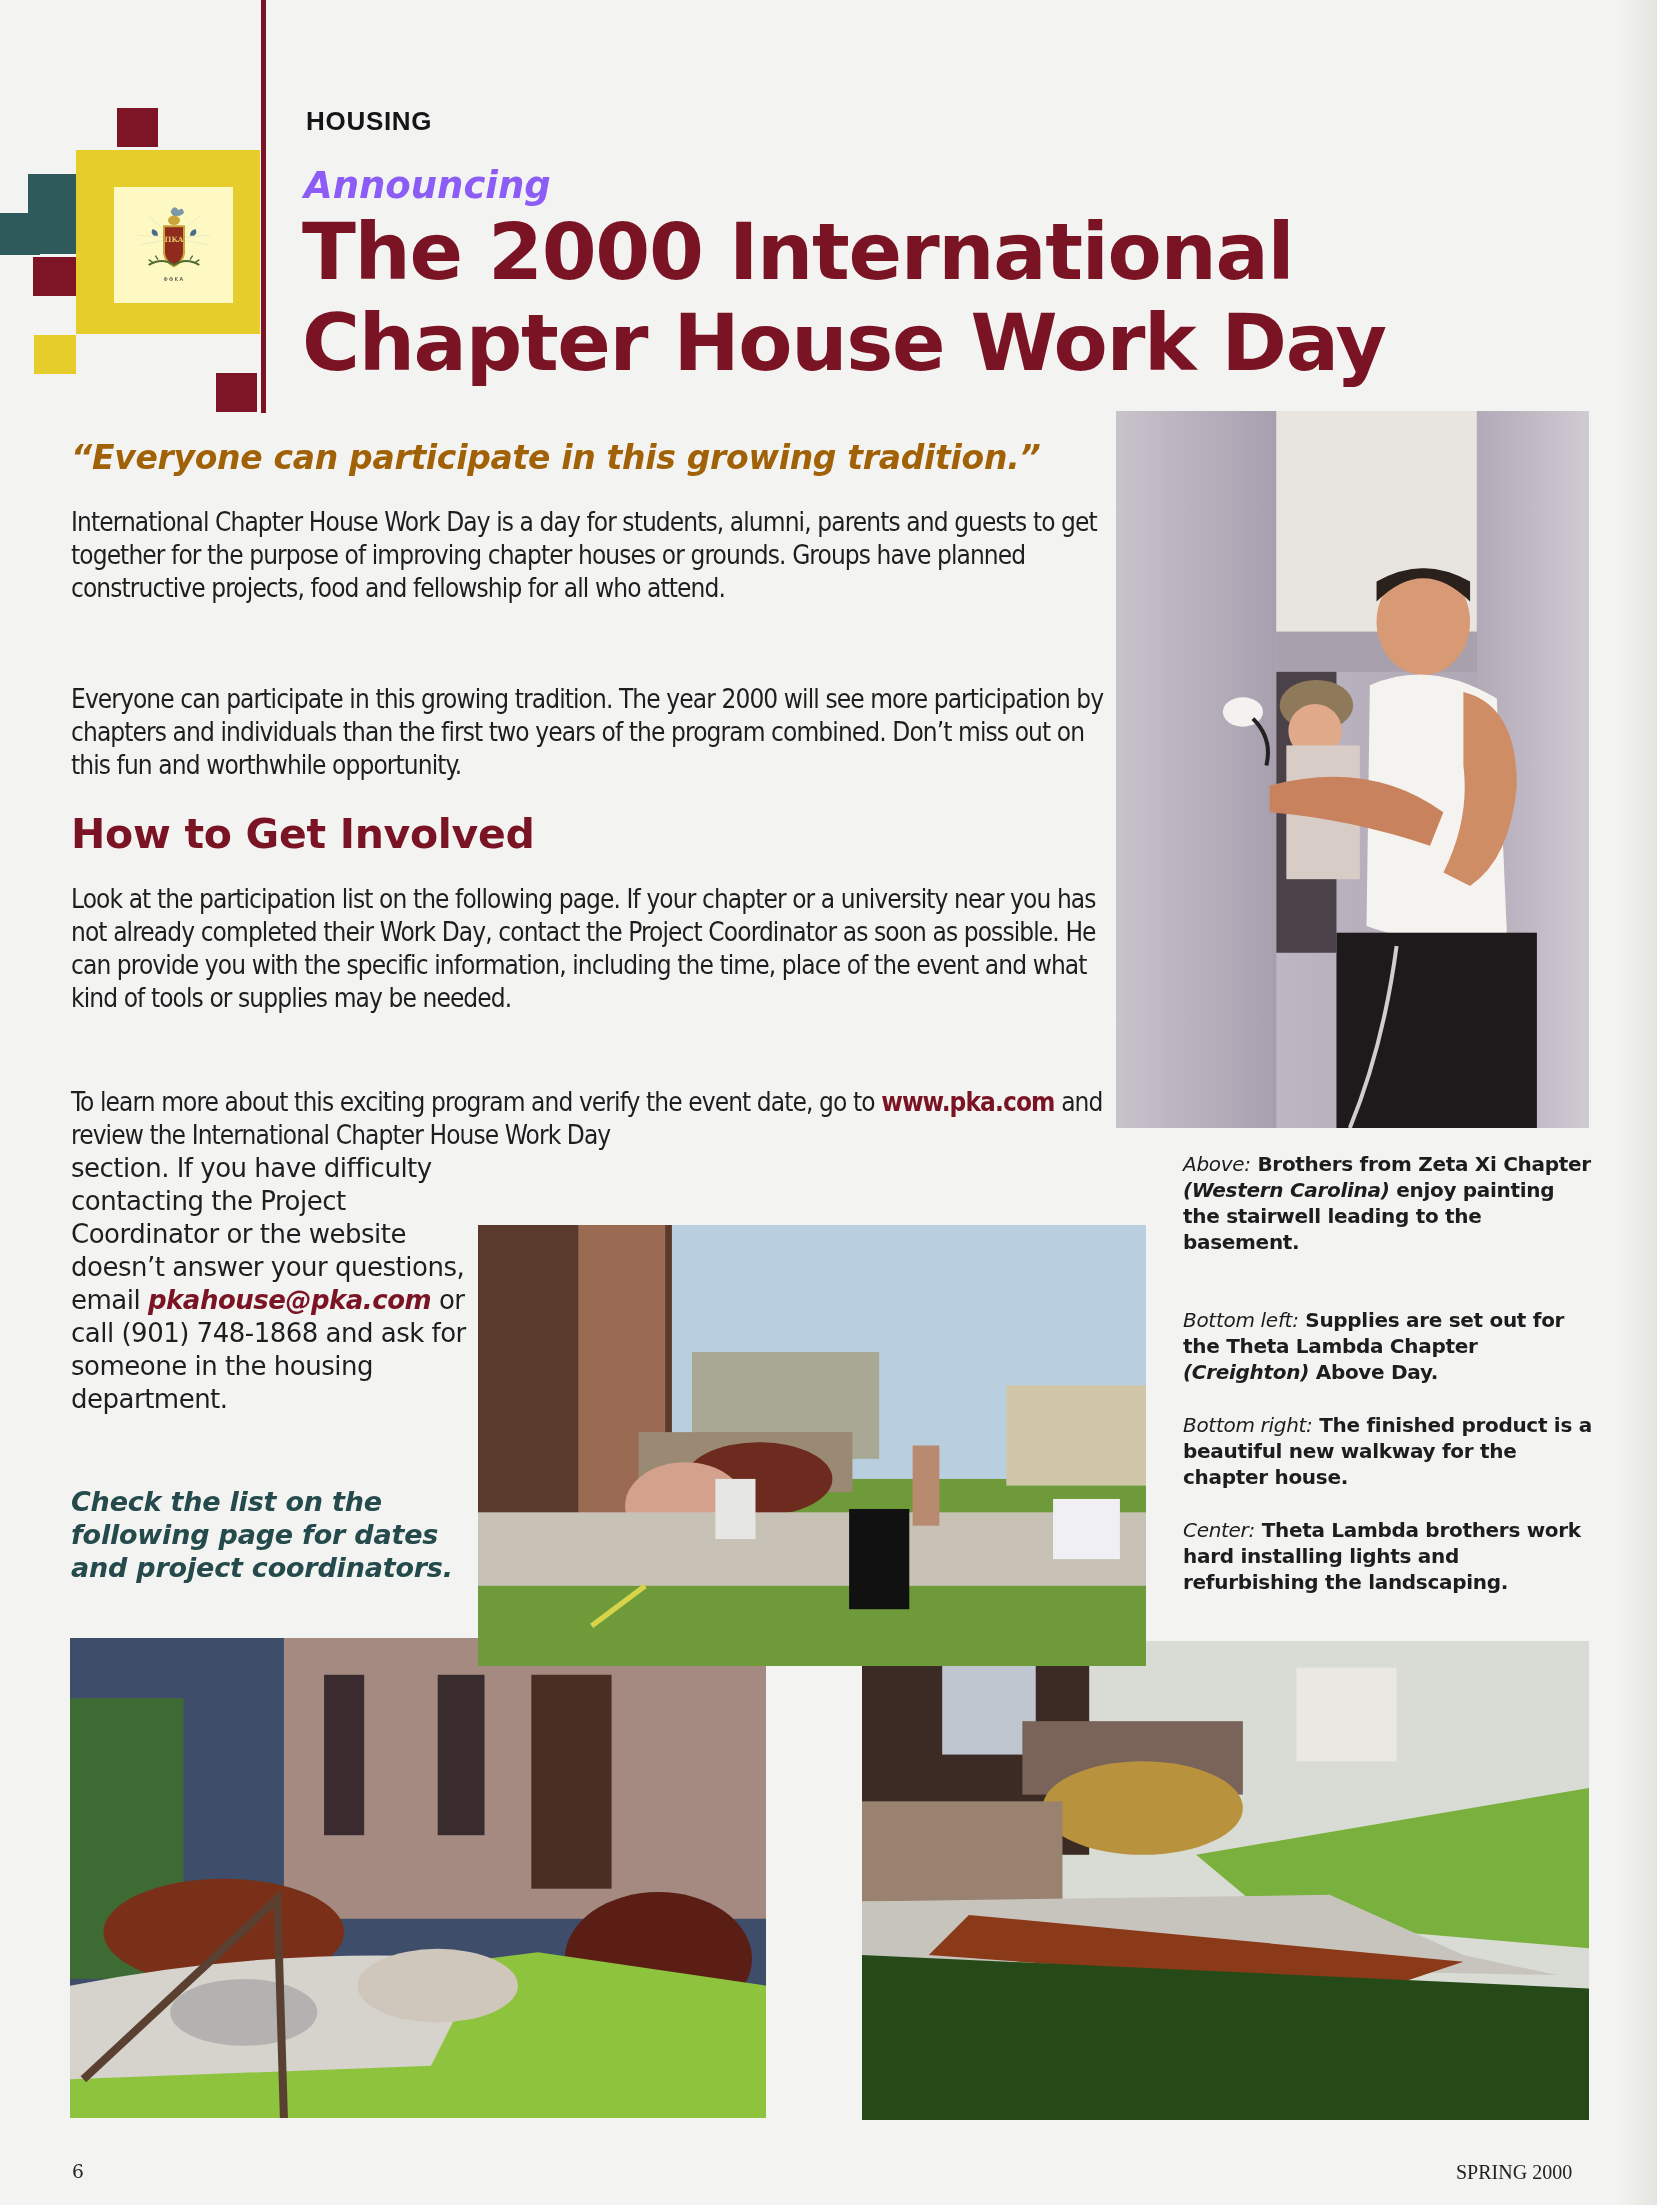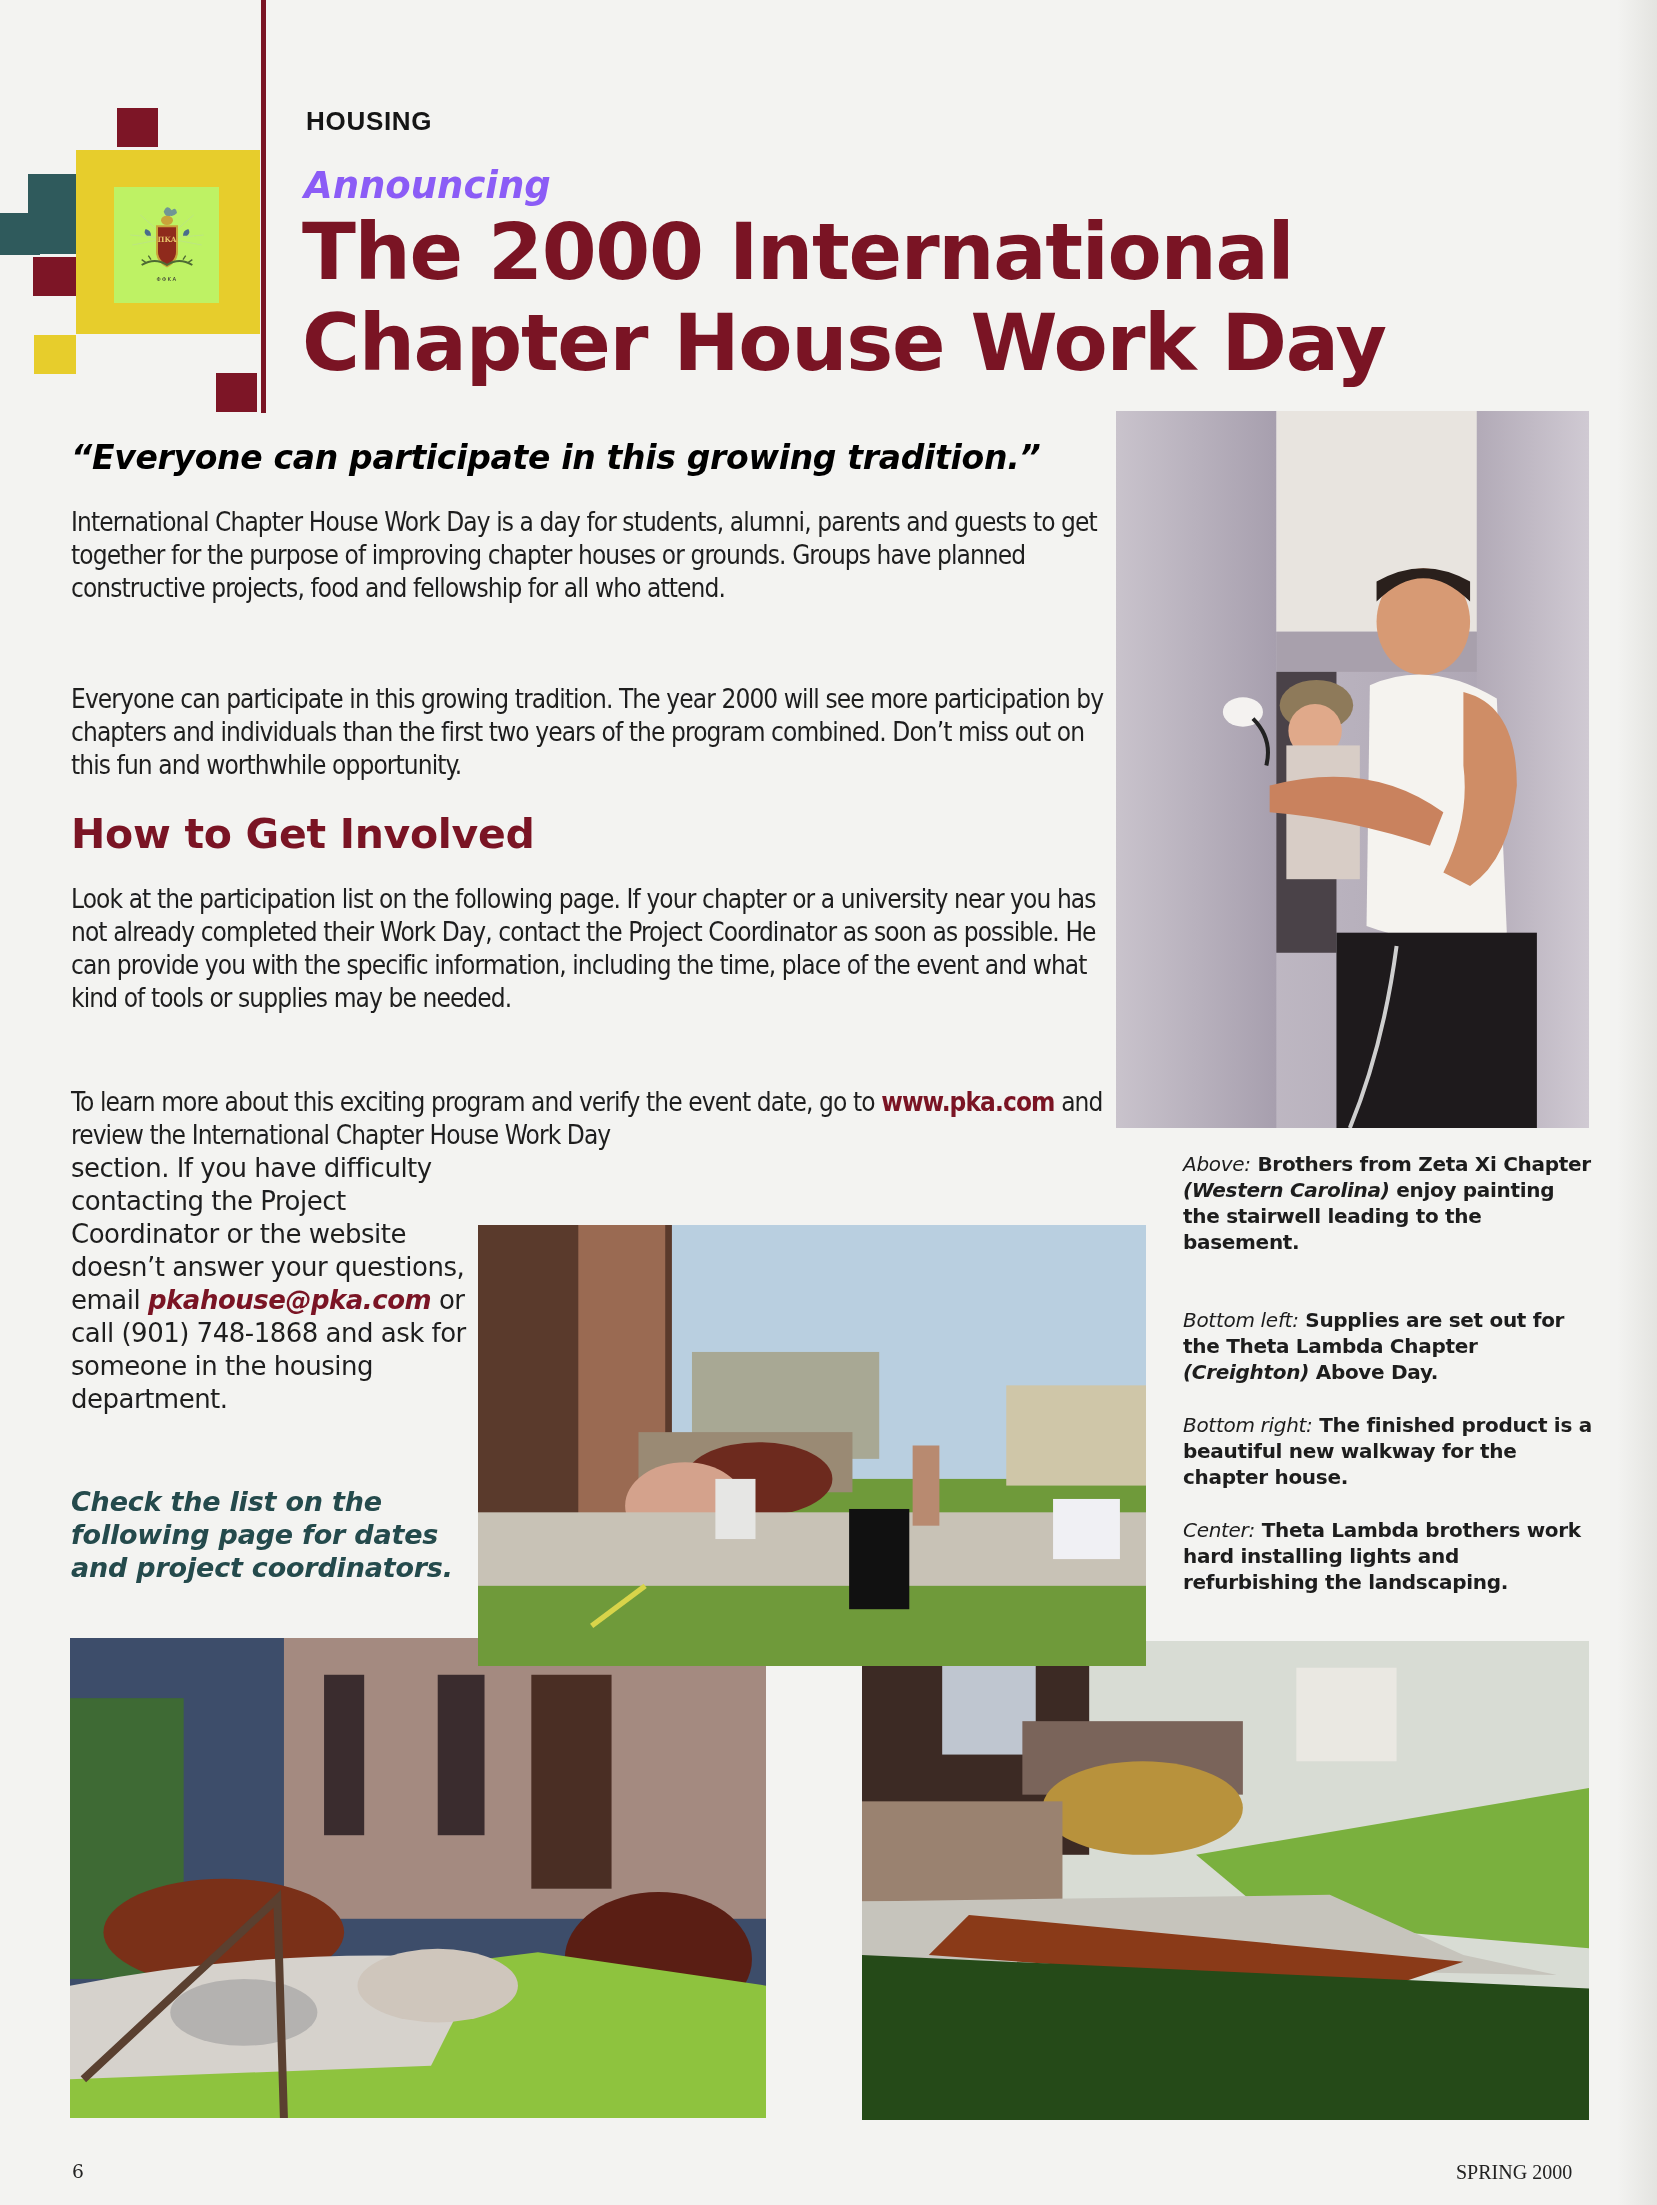--- a/index.html
+++ b/index.html
@@ -19,21 +19,21 @@
   .vrule { left: 261px; top: 0; width: 4.7px; height: 413px; background: #7a1424; }
   .sq { position: absolute; }
   .sq-red-top { left: 117px; top: 108px; width: 41px; height: 39px; background: #7d1526; }
   .sq-teal-a { left: 28px; top: 174px; width: 48px; height: 80px; background: #2f5a5c; }
   .sq-teal-b { left: 0; top: 213px; width: 40px; height: 42px; background: #2f5a5c; }
   .sq-yellow-big { left: 76px; top: 150px; width: 184px; height: 184px; background: #e7cd2c; }
   .sq-red-left { left: 33px; top: 257px; width: 43px; height: 39px; background: #7d1526; }
   .sq-yellow-small { left: 34px; top: 335px; width: 42px; height: 39px; background: #e7cd2c; }
   .sq-red-bottom { left: 216px; top: 373px; width: 41px; height: 39px; background: #7d1526; }
   .crest-box {
-    left: 114px; top: 187px; width: 105px; height: 116px; background: #bef264;
+    left: 114px; top: 187px; width: 119px; height: 116px; background: #fef9c3;
     display: flex; align-items: center; justify-content: center;
   }
 
   
   .section-label {
     left: 306px; top: 106px; font-size: 26px; font-weight: bold; letter-spacing: 0.7px;
     color: #151515; font-family: Liberation Sans, sans-serif;
   }
   .kicker {
     left: 304px; top: 164px; font-size: 37px; font-style: italic; font-weight: bold;
@@ -41,21 +41,21 @@
   }
   .headline {
     left: 302px; top: 207px; font-size: 79px; font-weight: bold; line-height: 91px;
     color: #7a1424; font-family: "DejaVu Sans", sans-serif; letter-spacing: -1.3px;
     white-space: nowrap;
   }
 
   
   .pullquote {
     left: 71px; top: 438px; font-size: 33px; font-style: italic; font-weight: bold;
-    color: #000000; font-family: "DejaVu Sans", sans-serif; white-space: nowrap;
+    color: #a16207; font-family: "DejaVu Sans", sans-serif; white-space: nowrap;
     letter-spacing: -0.3px;
   }
 
   
   .body-para {
     position: absolute; left: 71px; width: 1043px;
     font-size: 26px; line-height: 33px; color: #1e1e1e;
     font-family: "DejaVu Sans Condensed", "DejaVu Sans", sans-serif;
     font-stretch: condensed; letter-spacing: -0.9px;
   }

